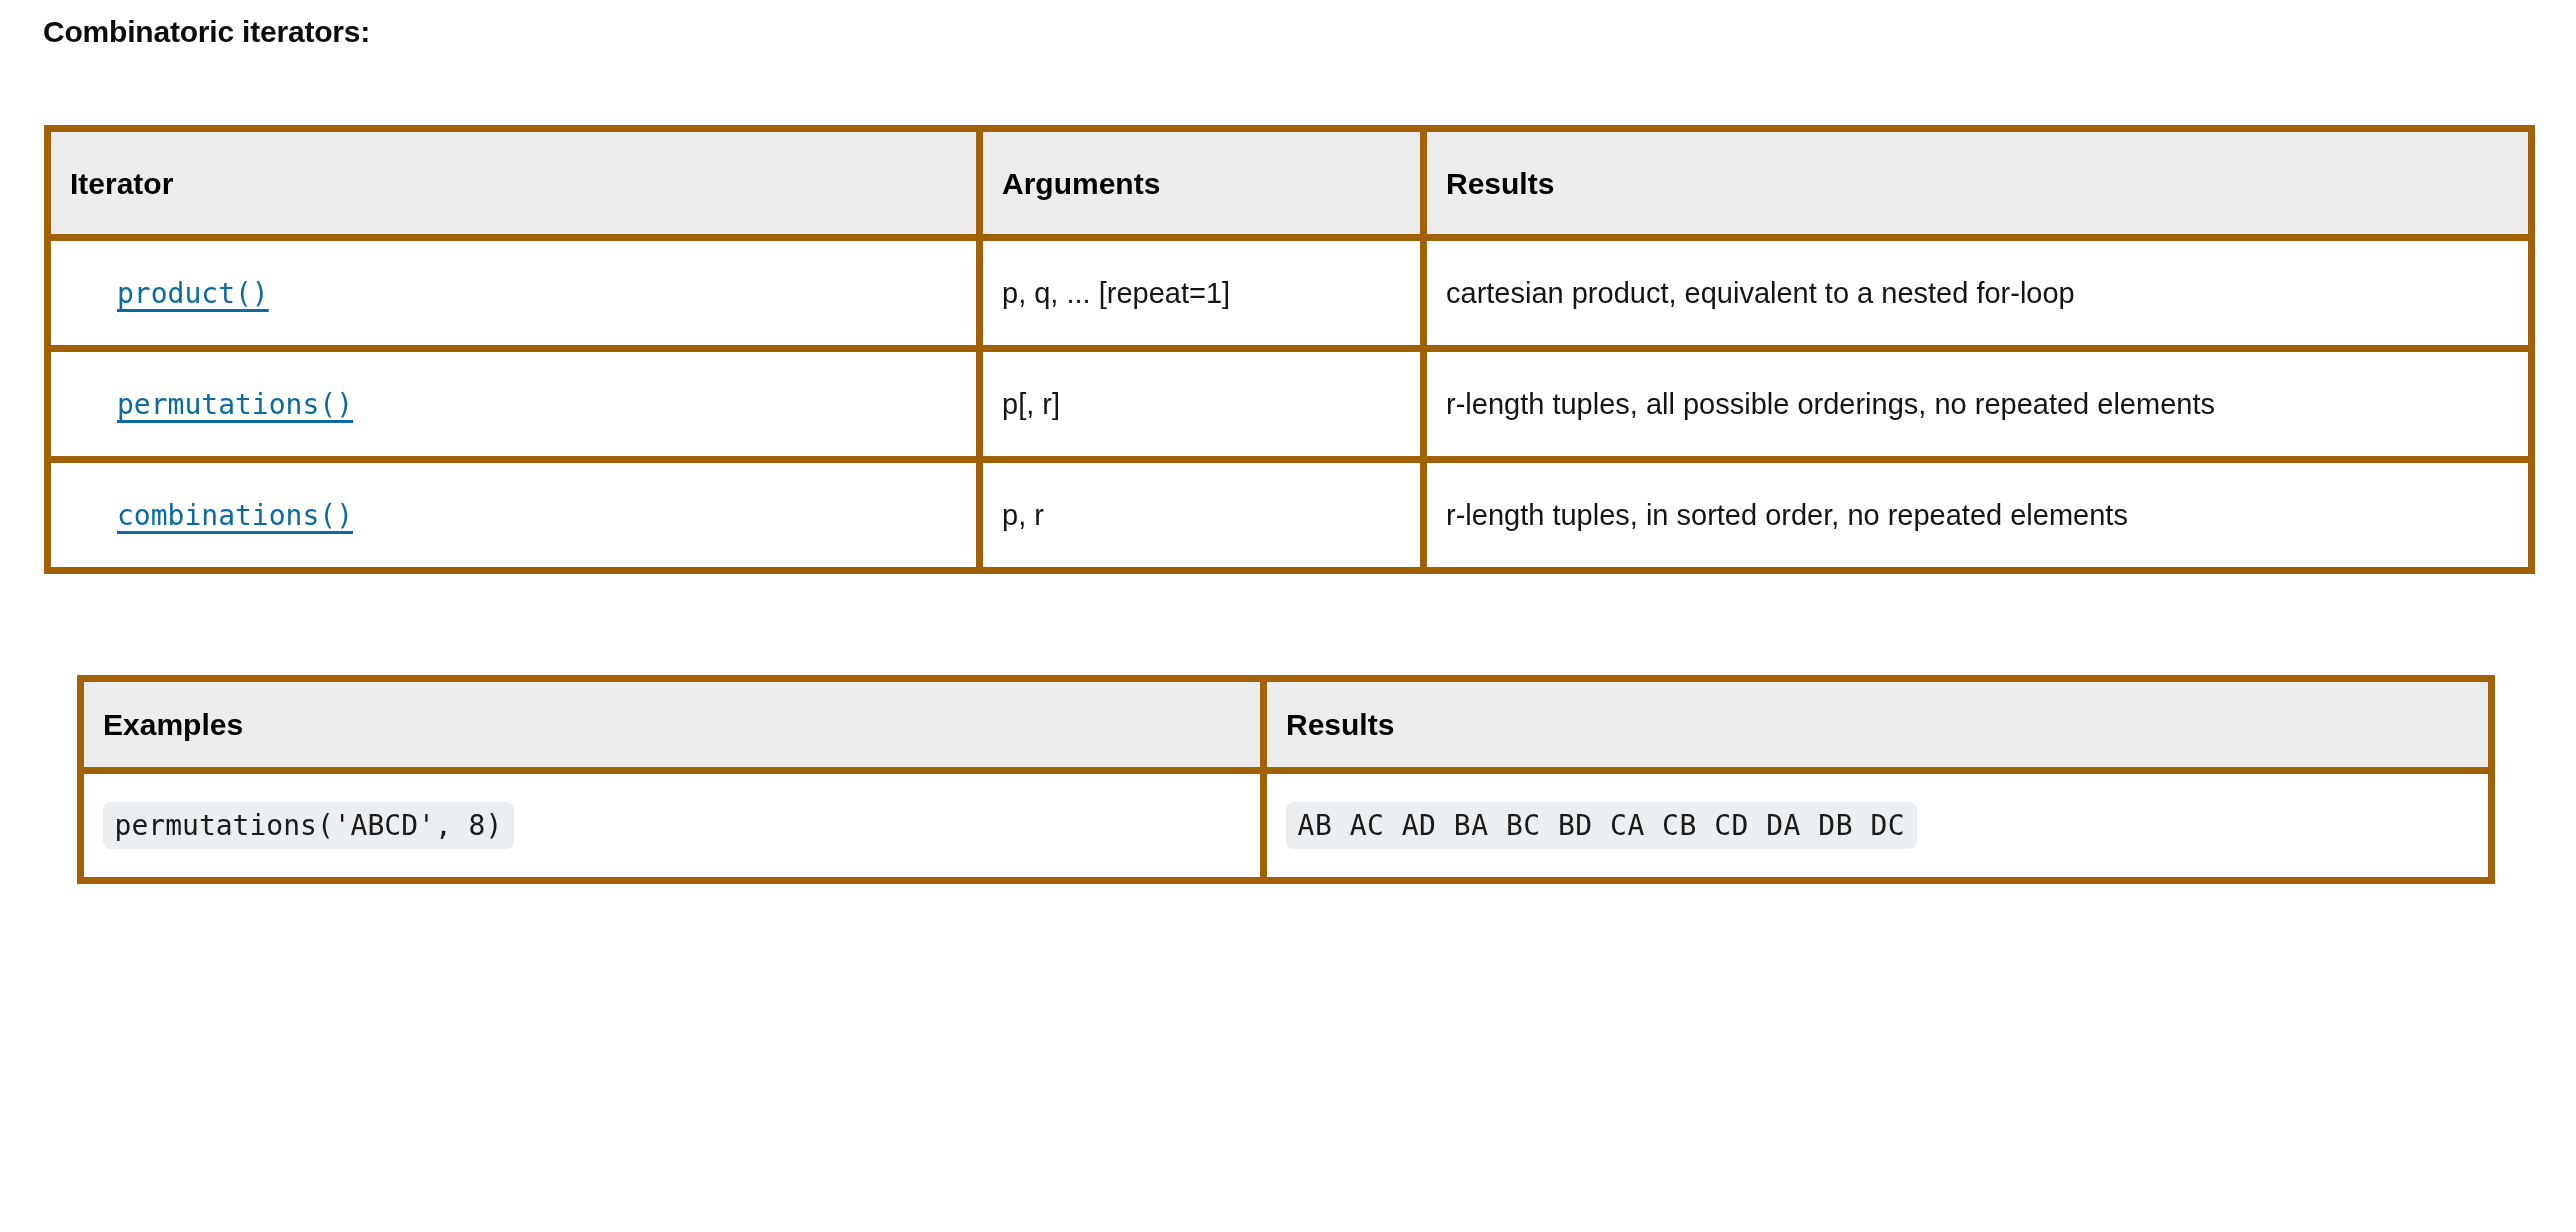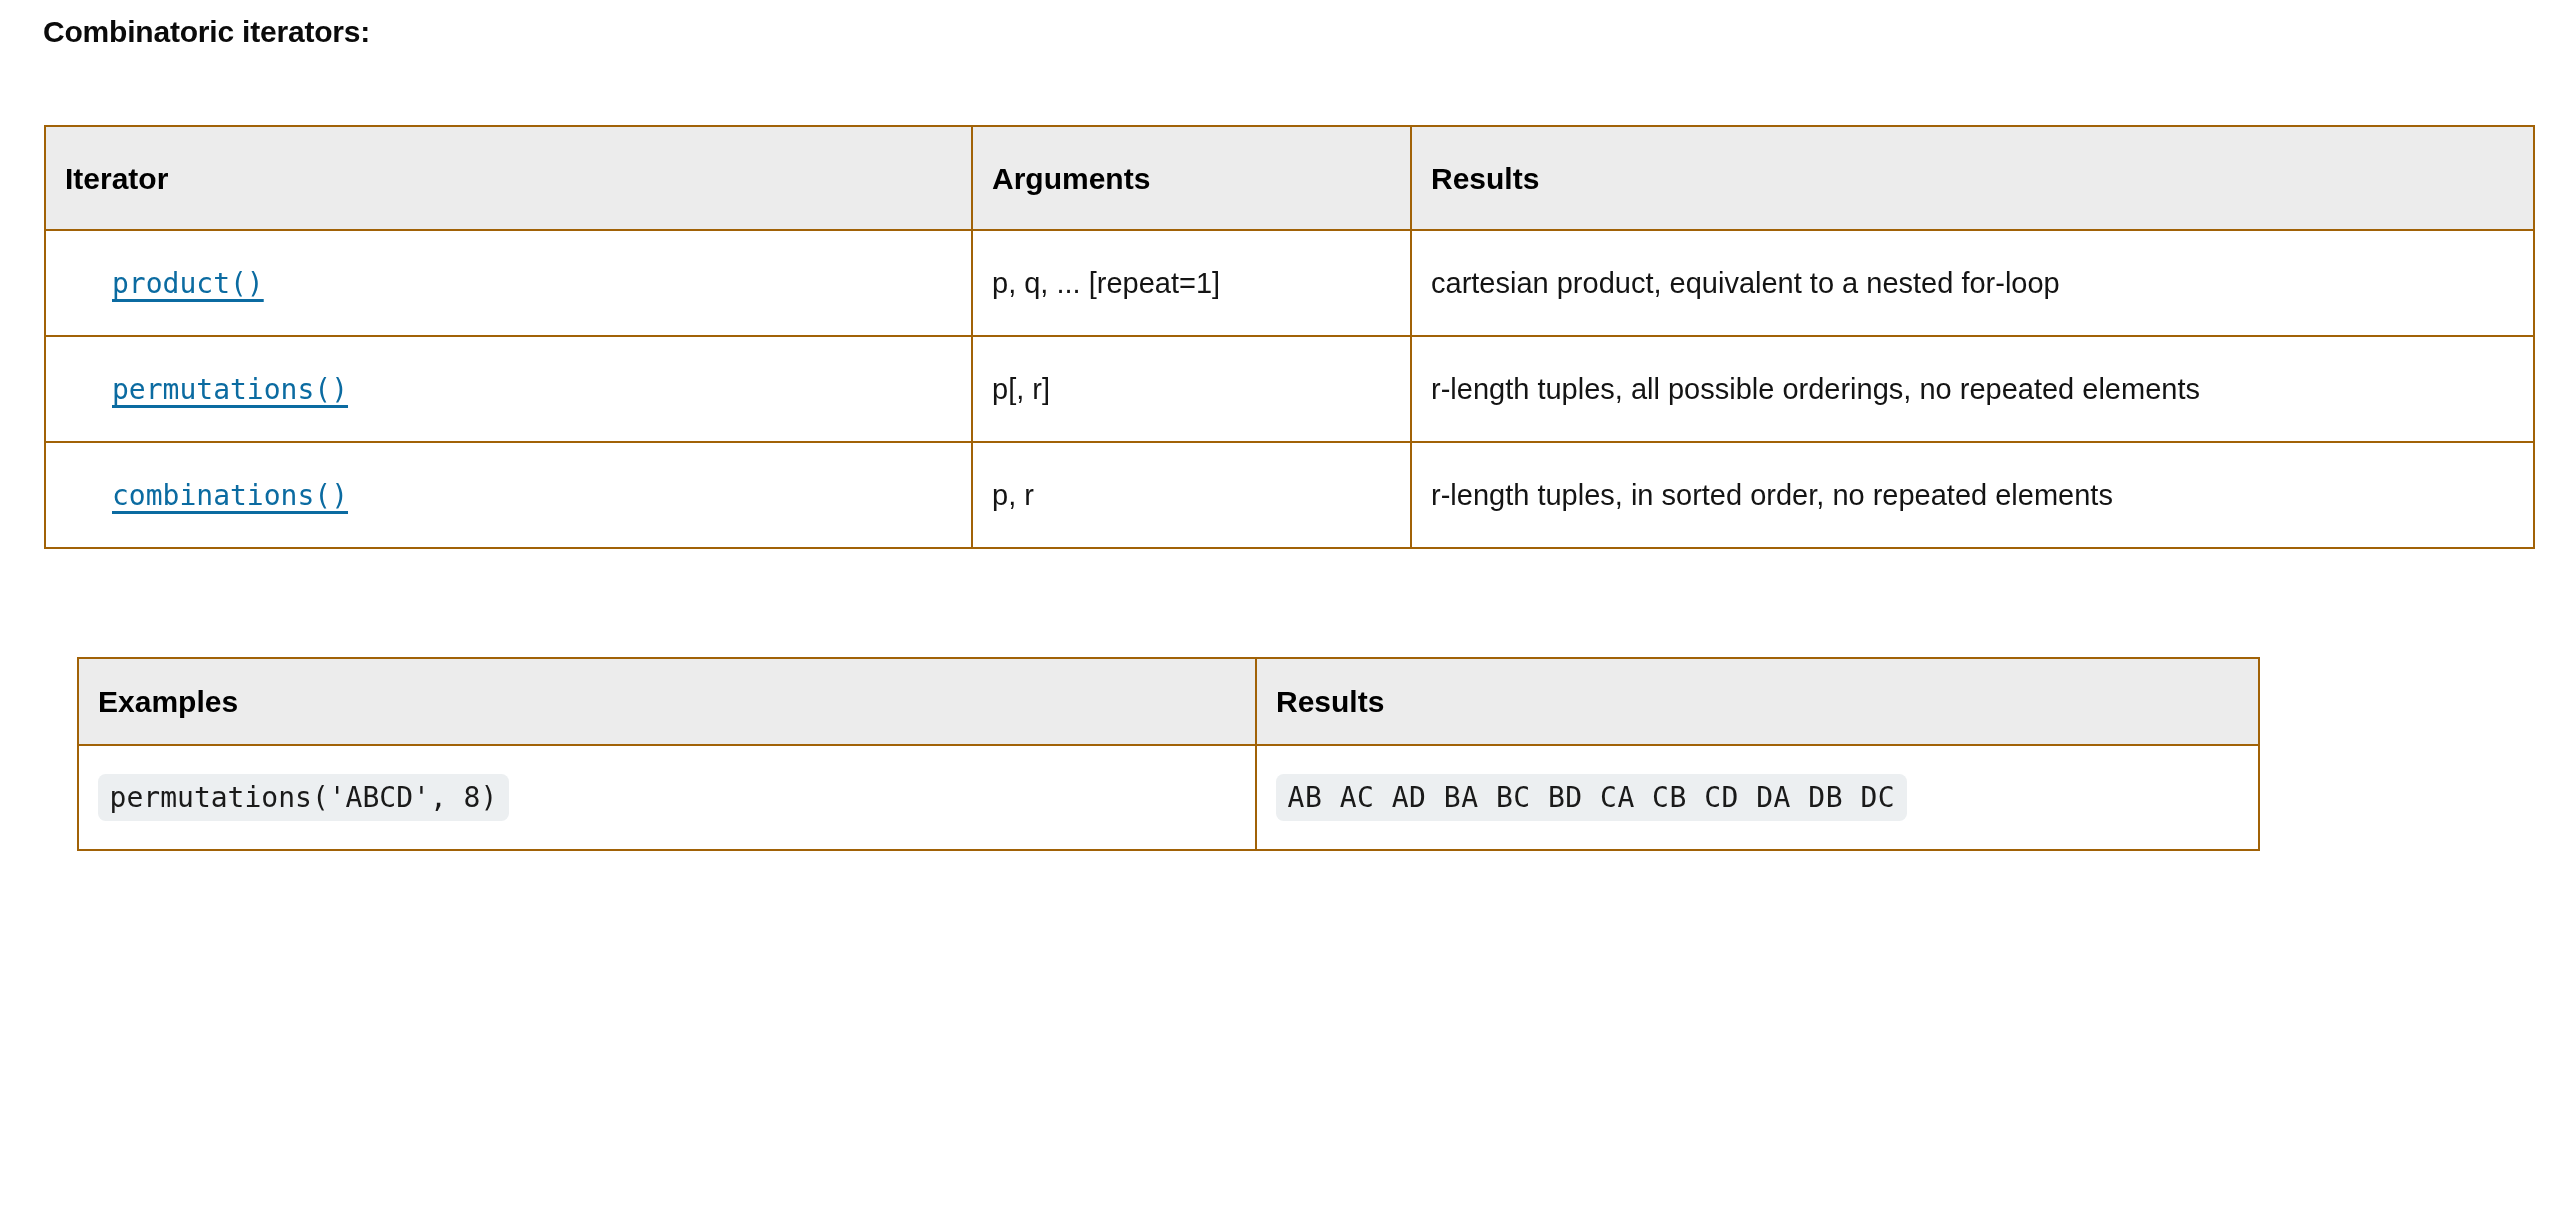--- a/index.html
+++ b/index.html
@@ -37,21 +37,21 @@
   
   .doc-table {
     position: absolute;
     border-collapse: collapse;
     table-layout: fixed;
     background: #ffffff;
     border: 1px solid #dcdcdc;
   }
   .doc-table th,
   .doc-table td {
-    border: 2px solid #a16207;
+    border: 7px solid #a16207;
     text-align: left;
     vertical-align: middle;
     padding: 0 19px;
     font-size: 29px;
     line-height: 37px;
     color: #141414;
   }
   .doc-table thead th {
     background: #ececec;
     font-weight: bold;
@@ -83,22 +83,22 @@
     text-decoration-thickness: 2.9px;
     text-underline-offset: 5.8px;
     white-space: nowrap;
     cursor: pointer;
     margin-left: 47px;
   }
 
   
   #table-examples {
     left: 77px;
-    top: 657px;
-    width: 2183px;
+    top: 675px;
+    width: 2418px;
   }
   #table-examples th.col-examples,
   #table-examples td.col-examples { width: 1138px; }
   #table-examples thead th { height: 85px; }
   #table-examples tbody td { height: 103px; }
 
   .code-chip {
     display: inline-block;
     background: #eceff1;
     border-radius: 7.7px;

